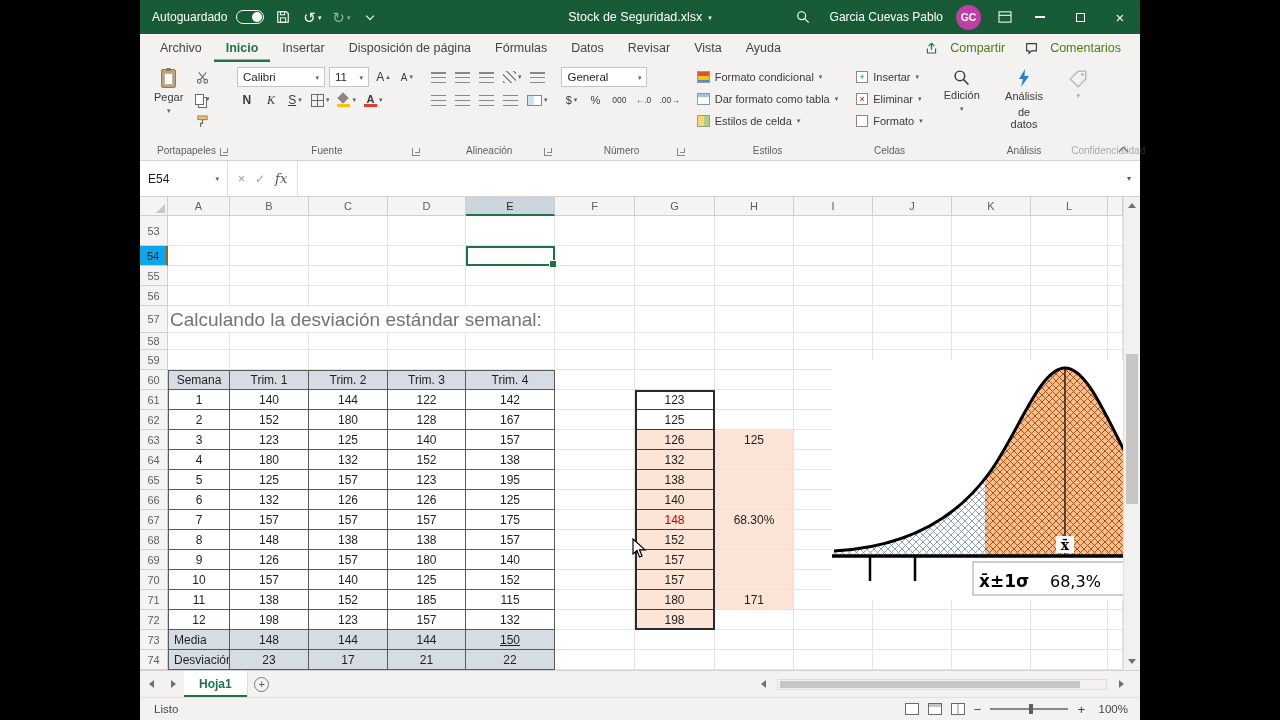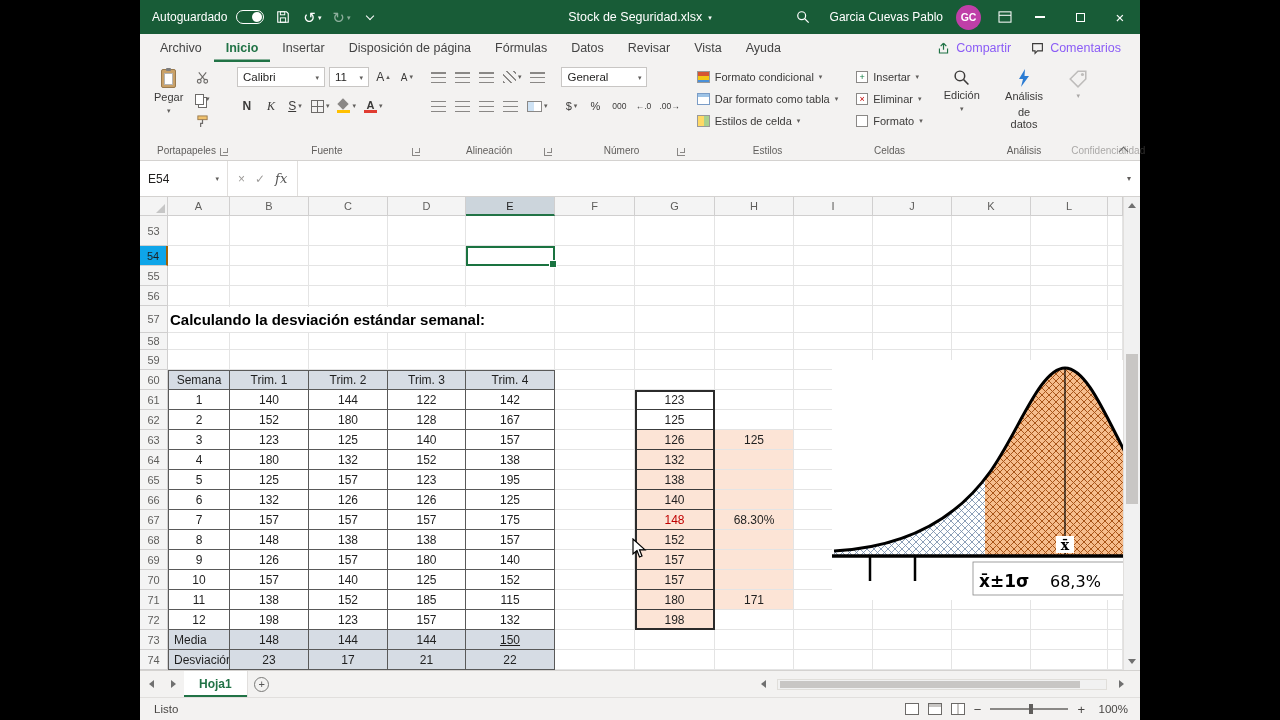--- a/index.html
+++ b/index.html
@@ -23,27 +23,27 @@
 .winbtn{width:40px;height:34px;display:flex;align-items:center;justify-content:center;font-size:15px}
 .maxbox{width:9px;height:9px;border:1px solid #fff}
 .minbar{width:10px;height:1.5px;background:#fff}
 
 
 .tabrow{height:28px;background:#f3f2f1;display:flex;align-items:stretch;padding-left:8px;font-size:12.5px;color:#444;flex:0 0 auto}
 #ribbon-tabs{display:flex}
 .rtab{padding:0 12px;display:flex;align-items:center;white-space:nowrap}
 .rtab.active{color:#217346;font-weight:700;box-shadow:inset 0 -2.5px 0 #217346}
 .tr-right{margin-left:auto;display:flex;align-items:center;gap:2px;padding-right:10px}
-.chip{display:flex;align-items:center;gap:6px;padding:3px 9px;color:#8b5cf6;white-space:nowrap}
+.chip{display:flex;align-items:center;gap:12px;padding:3px 9px;color:#4d7c0f;white-space:nowrap}
 
 
 .ribbon{height:99px;background:#f3f2f1;border-bottom:1px solid #d4d2d0;display:flex;padding:1px 0 0 4px;position:relative;color:#3b3a39;font-size:11px;flex:0 0 auto}
 .rgroup{display:flex;flex-direction:column}
 .rbody{flex:1;display:flex;align-items:flex-start;gap:3px;padding:4px 4px 0}
-.rbody.vert{flex-direction:column;gap:9px}
+.rbody.vert{flex-direction:column;gap:3px}
 .rlabel{height:17px;line-height:15px;text-align:center;font-size:10px;color:#605e5c;position:relative;padding:0 13px;white-space:nowrap}
 .launch{position:absolute;right:1px;bottom:4px;width:8px;height:8px;border-left:1px solid #8a8886;border-bottom:1px solid #8a8886}
 .launch::after{content:"";position:absolute;right:0;top:0;width:4px;height:4px;border-right:1px solid #8a8886;border-bottom:1px solid #8a8886}
 .rdiv{width:1px;background:#d8d6d4;margin:2px 2px}
 .bigbtn{display:flex;flex-direction:column;align-items:center;gap:3px;padding:2px 6px;text-align:center;line-height:1.15}
 .sicol{display:flex;flex-direction:column;gap:2px}
 .srow{display:flex;align-items:center;gap:4px}
 .sbtn{height:20px;min-width:20px;display:flex;align-items:center;justify-content:center;gap:2px;padding:0 2px;color:#3b3a39}
 .combo{background:#fff;border:1px solid #c8c6c4;height:20px;display:flex;align-items:center;gap:4px;padding:0 5px;font-size:11.5px;color:#201f1e}
 .combo .dcaret{margin-left:auto;color:#605e5c}
@@ -105,21 +105,21 @@
 .fo{background:#fce4d6}
 .red{color:#c00000}
 
 
 .eqbox{position:absolute;left:30px;top:0;width:288px;height:45px;background:#fff;display:flex;align-items:baseline;padding-left:10px;padding-top:4px;font-family:"DejaVu Serif","Liberation Serif",serif;font-size:29px;color:#000}
 .eqi{font-style:italic}
 .eq-sp{width:14px}.eq-sp2{width:10px}
 .eq-sub{font-style:italic;font-size:16px;position:relative;top:4px}
 .eq-rad{font-style:normal;font-size:30px;margin-left:3px}
 .eq-ol{font-style:italic;border-top:2.5px solid #000;padding-top:0;line-height:1.05;display:inline-block}
-.headrow{position:absolute;left:30px;top:91px;height:25px;display:flex;align-items:center;background:#fff;font-size:15px;font-weight:700;color:#000000;white-space:nowrap;padding-right:10px}
+.headrow{position:absolute;left:30px;top:91px;height:25px;display:flex;align-items:center;background:#fff;font-size:19px;font-weight:400;color:#737373;white-space:nowrap;padding-right:10px}
 .mergetitle{position:absolute;left:90px;top:134px;width:325px;height:20px;background:#d6dce4;border:1px solid #595959;display:flex;align-items:center;justify-content:center;font-size:12px;color:#1f1f1f}
 .gbox{position:absolute;left:495px;top:174px;width:80px;height:240px;border:2px solid #2b2b2b;pointer-events:none}
 .selbox{position:absolute;left:326px;top:30px;width:89px;height:20px;border:2px solid #1a7340;pointer-events:none}
 .selbox::after{content:"";position:absolute;right:-4px;bottom:-4px;width:6px;height:6px;background:#1a7340;border:1px solid #fff}
 .curve{position:absolute;left:692px;top:144px}
 .cursor{position:absolute;left:492px;top:322px;z-index:50}
 
 
 .vscroll{width:17px;background:#f1f1f1;border-left:1px solid #e1dfdd;display:flex;flex-direction:column}
 .varrow{height:17px;display:flex;align-items:center;justify-content:center;flex:0 0 auto}

